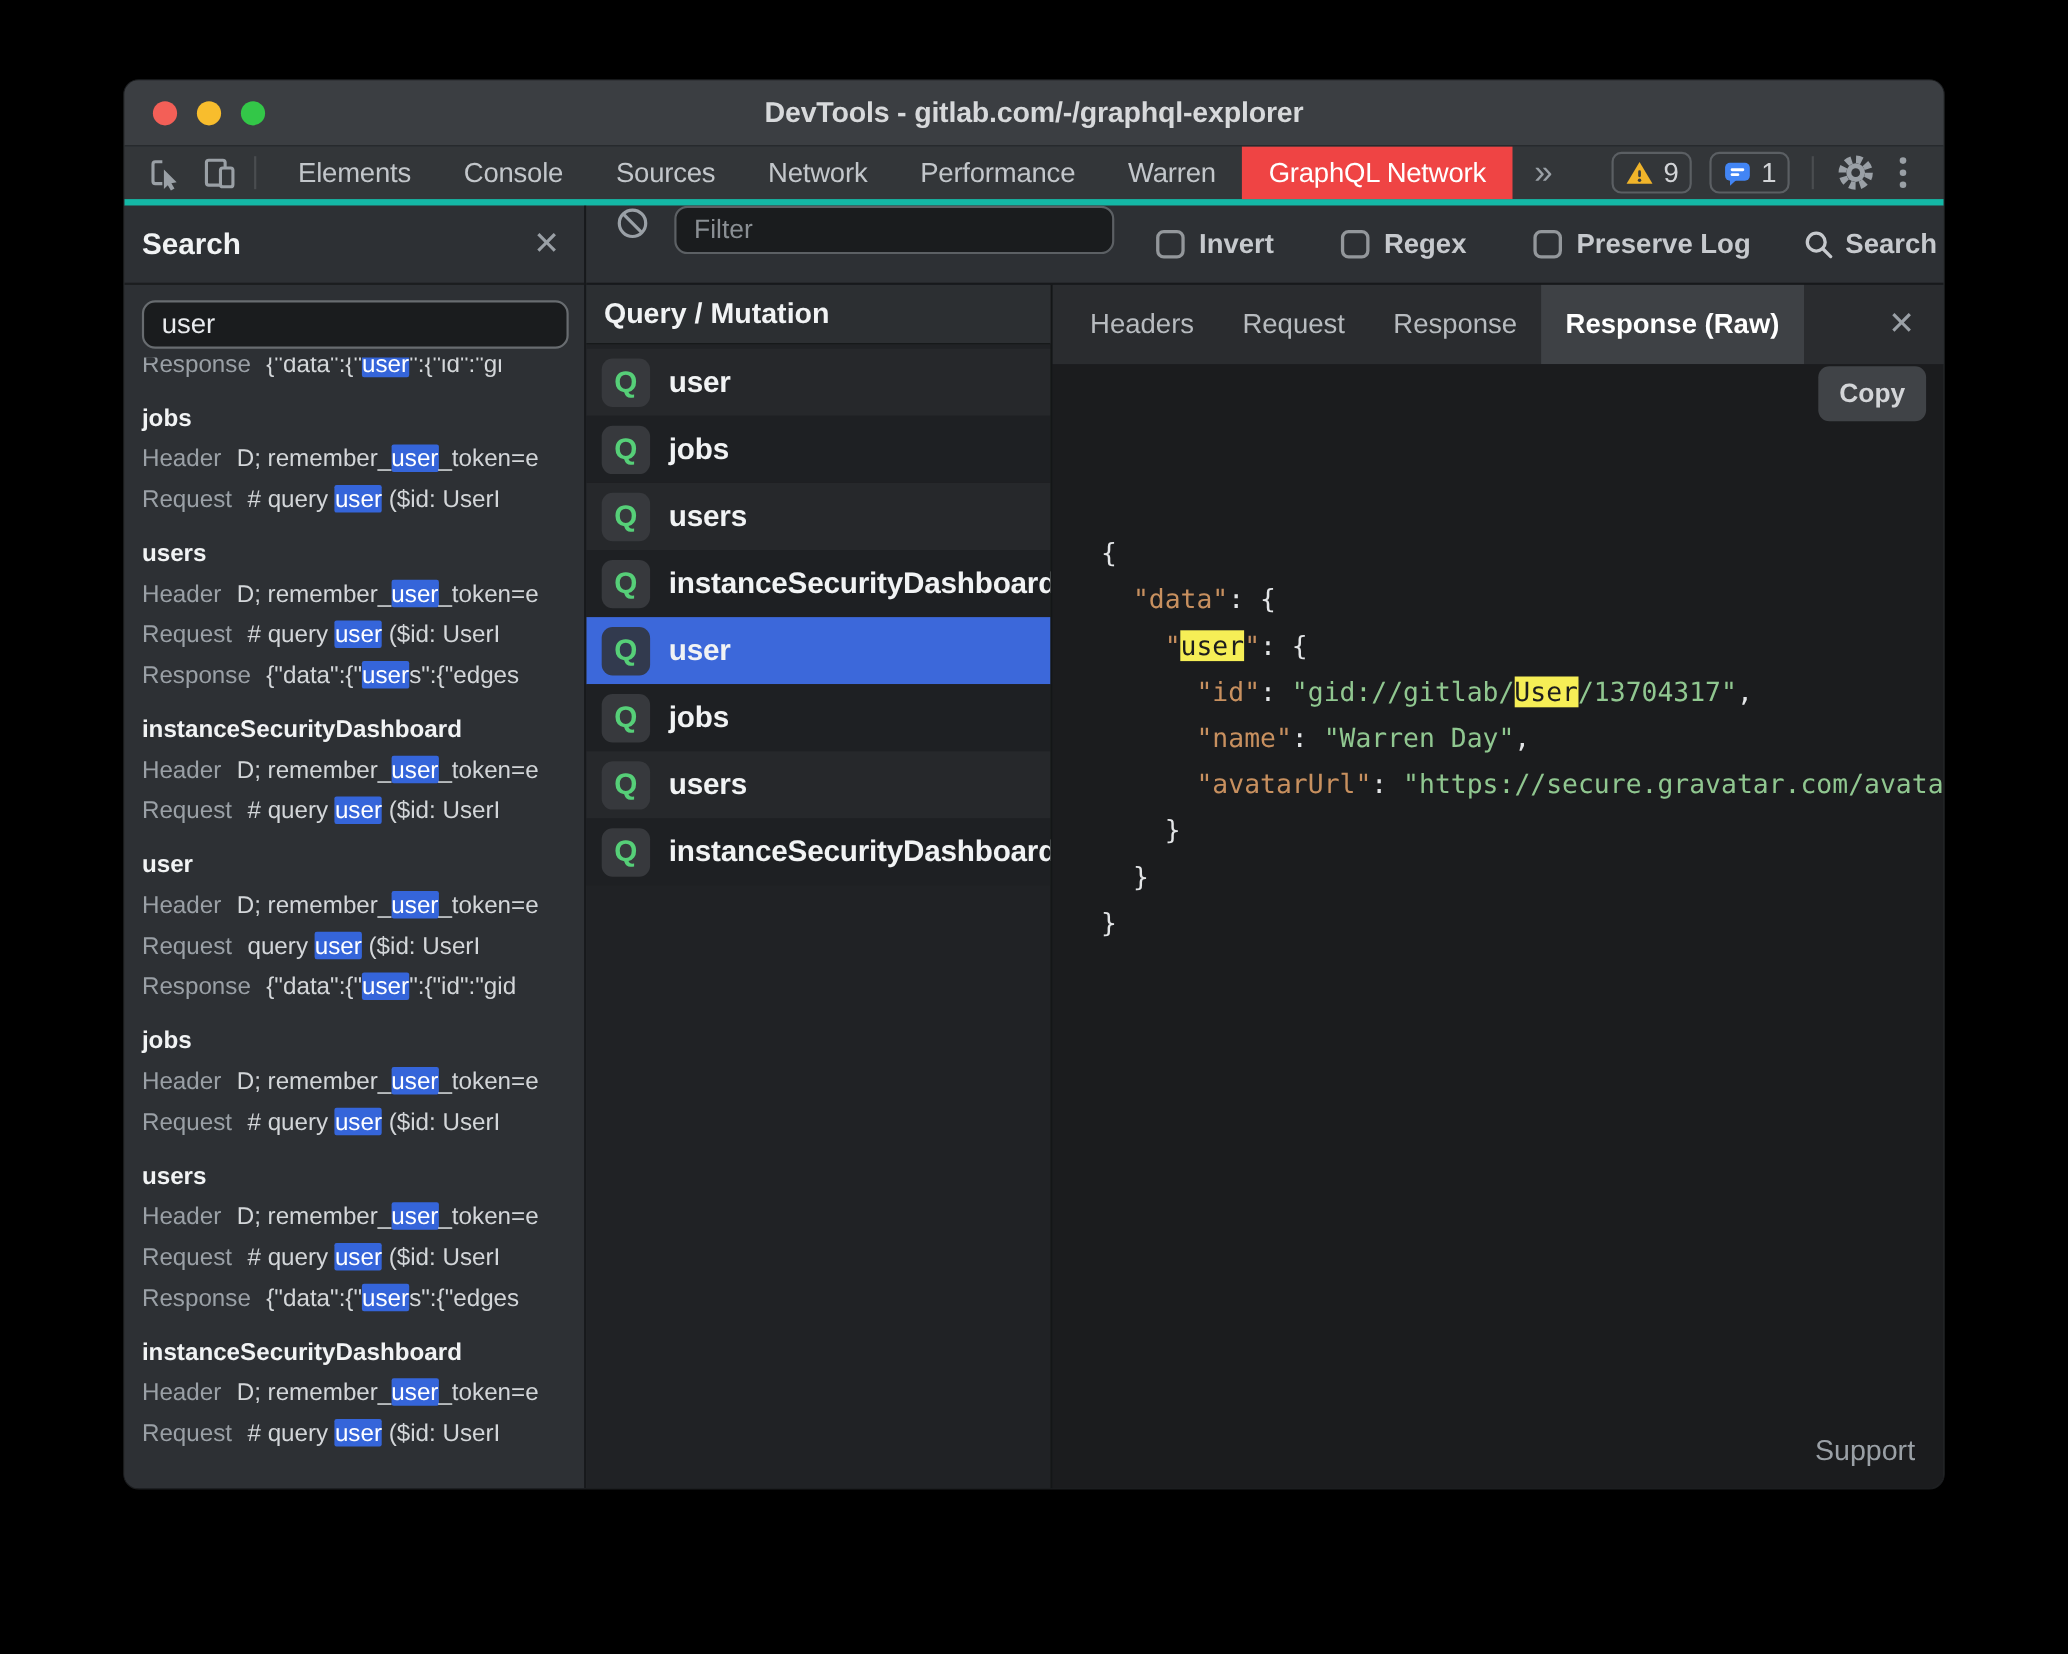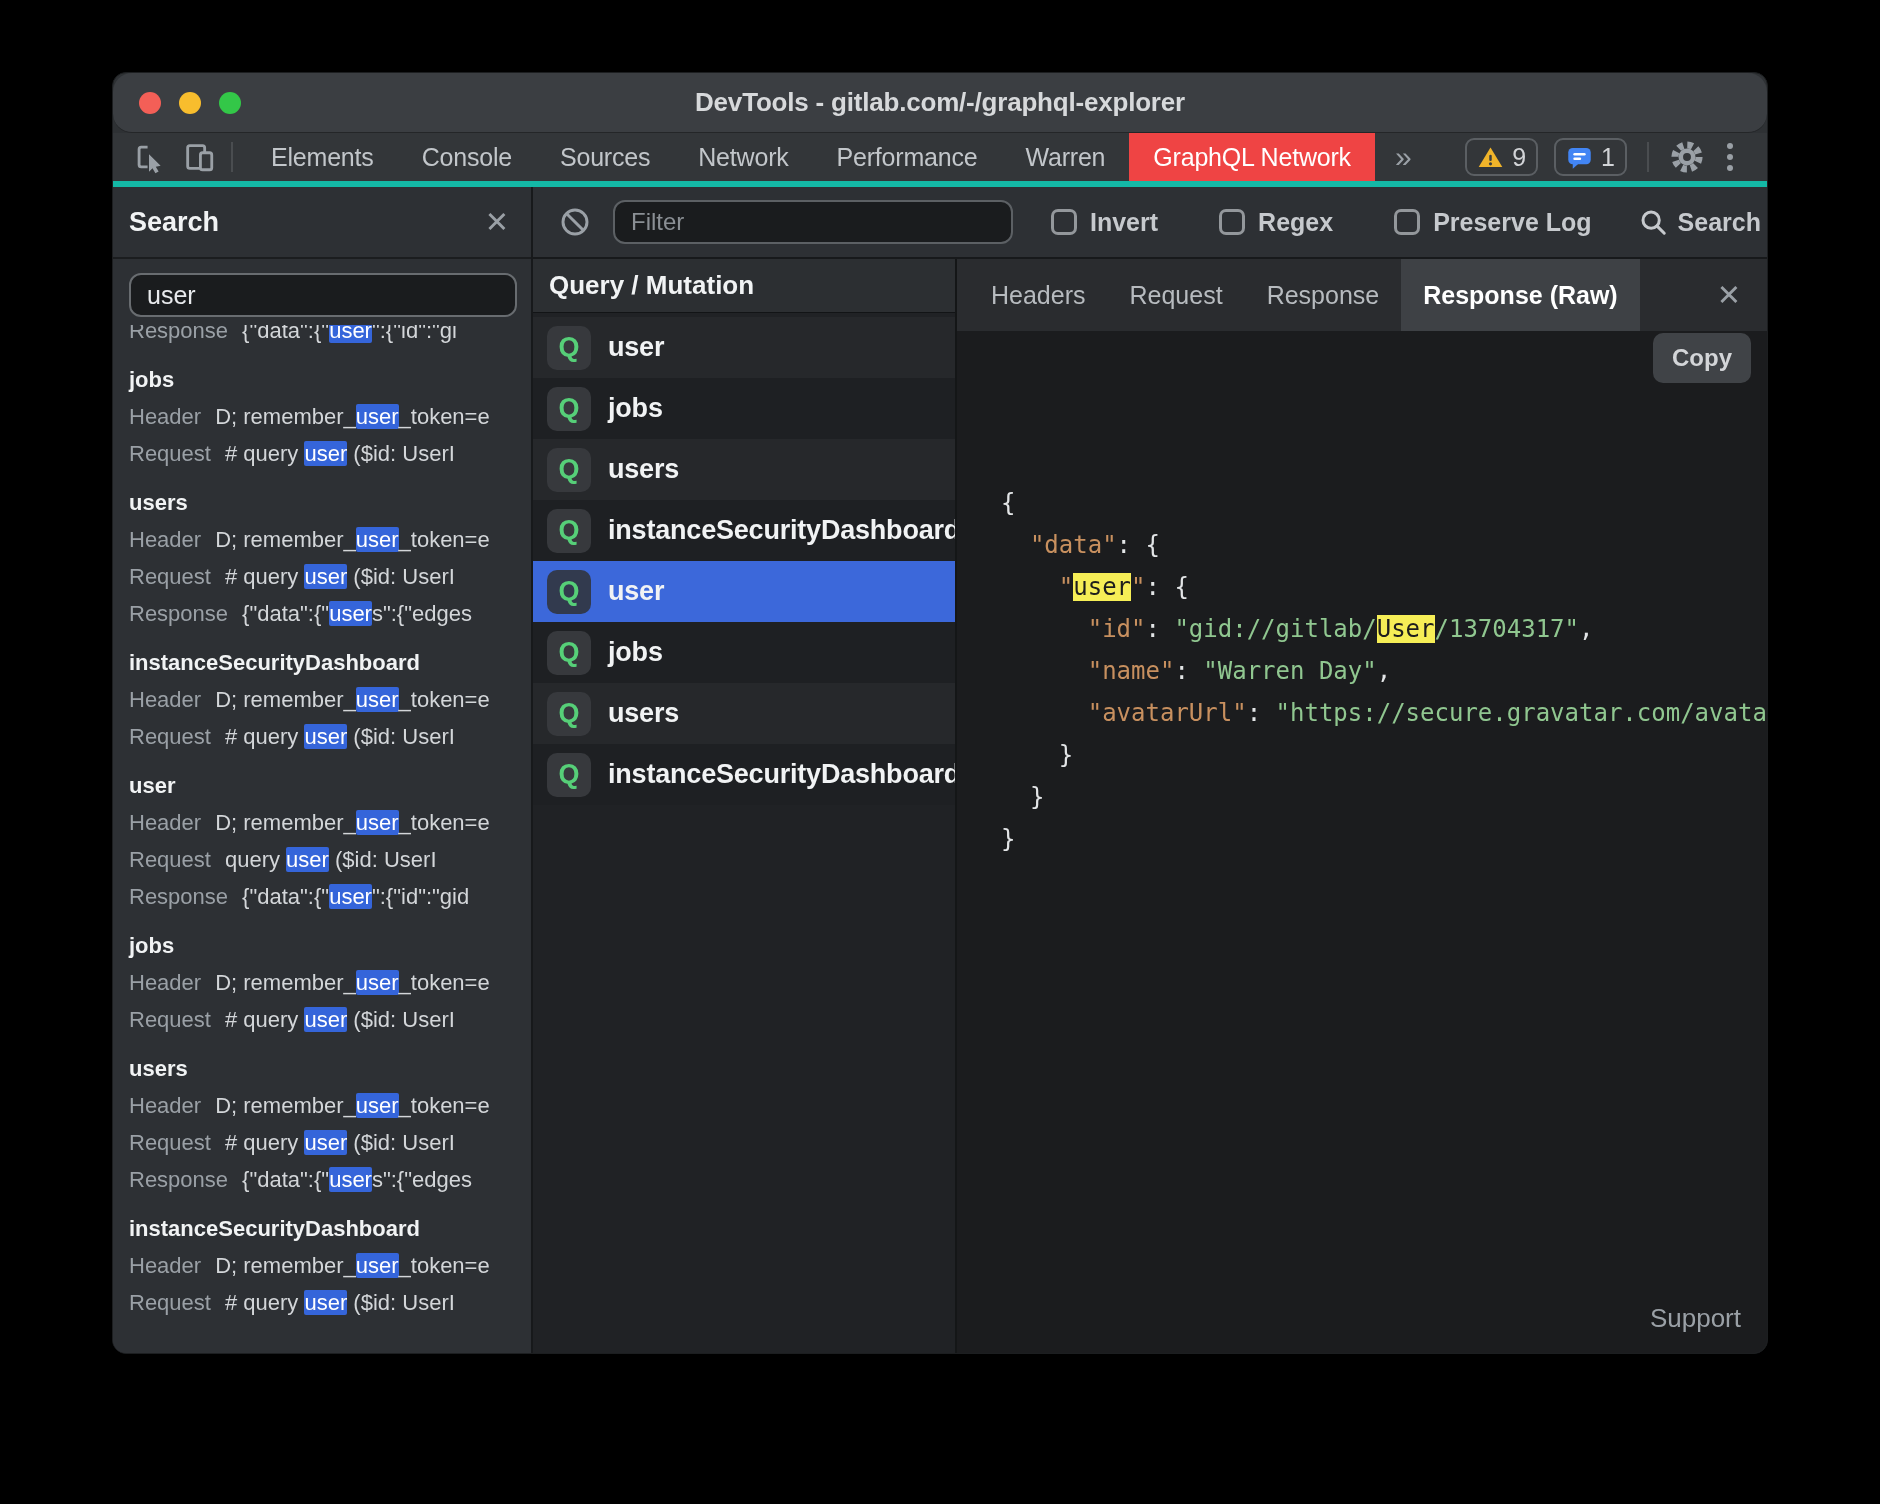--- a/index.html
+++ b/index.html
@@ -6,21 +6,21 @@
   html,body { width:1880px; height:1504px; background:#000; overflow:hidden;
               font-family:"Liberation Sans","DejaVu Sans",sans-serif; }
 
   .window { position:absolute; left:112px; top:72px; width:1656px; height:1282px;
             background:#2e3134; border-radius:14px; overflow:hidden;
             display:flex; flex-direction:column; border:1px solid #1c1e20; }
 
   
   .titlebar { height:60px; flex:none; background:#3b3e42; position:relative;
               display:flex; align-items:center; justify-content:center;
-              border-bottom:1px solid #242628;border-radius:19px; }
+              border-bottom:1px solid #242628; }
   .lights { position:absolute; left:26px; top:0; height:100%; display:flex; align-items:center; gap:18px; }
   .light { width:22px; height:22px; border-radius:50%; }
   .light.red { background:#f35f57; }
   .light.yellow { background:#f8bd2d; }
   .light.green { background:#33c748; }
   .win-title { color:#d7d9db; font-size:26px; font-weight:700; letter-spacing:-0.2px; }
 
   
   .tabbar { height:54px; flex:none; background:#333639; display:flex; align-items:stretch;
             padding-left:18px; border-bottom:6px solid #14b8a6; }
@@ -57,21 +57,21 @@
              color:#d3d6d9; white-space:nowrap; }
   .res-line { white-space:nowrap; overflow:hidden; }
   .res-line.clipped { height:24px; display:flex; align-items:flex-end; overflow:hidden; }
   .res-label { color:#9aa0a6; margin-right:14px; }
   .res-title { color:#f1f3f4; font-weight:700; margin-top:12px; font-size:22px; }
   .hl { background:#3565da; color:#fff; border-radius:2px; }
 
   
   .right-of-left { flex:1; display:flex; flex-direction:column; min-width:0; min-height:0; }
   .filter-row { height:72px; flex:none; background:#2d3034; border-bottom:2px solid #17191b;
-                display:flex; align-items:center; padding-left:26px; }
+                display:flex; padding-left:26px; }
   .filter-input { width:400px; height:44px; background:#1a1c1e; border:2px solid #5c6064;
                   border-radius:12px; color:#e8eaed; font-size:24px; padding:0 16px;
                   margin-left:22px; outline:none;
                   font-family:"Liberation Sans","DejaVu Sans",sans-serif; }
   .filter-input::placeholder { color:#8a8f94; }
   .cb-group { display:flex; align-items:center; gap:61px; margin-left:38px; }
   .cb-item { display:flex; align-items:center; }
   .cb { width:26px; height:26px; border:3px solid #93979b; border-radius:7px; flex:none; }
   .cb-label { margin-left:13px; color:#c6c9cd; font-size:25px; font-weight:600; }
   .search-tool { display:flex; align-items:center; margin-left:46px; }

